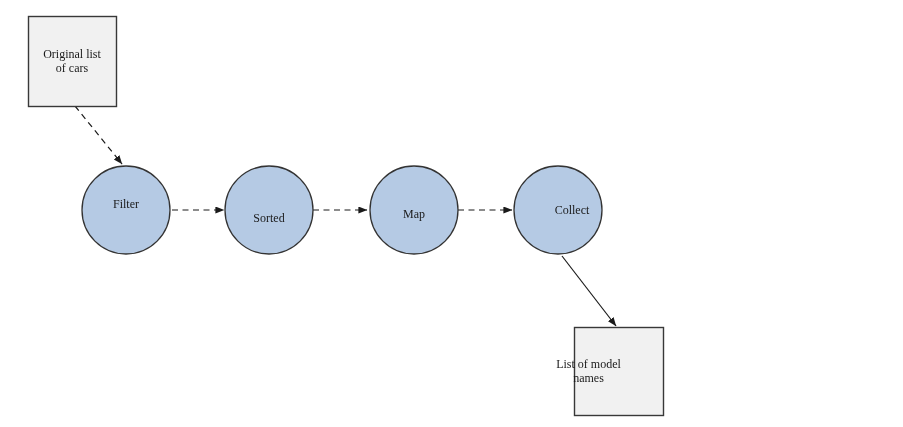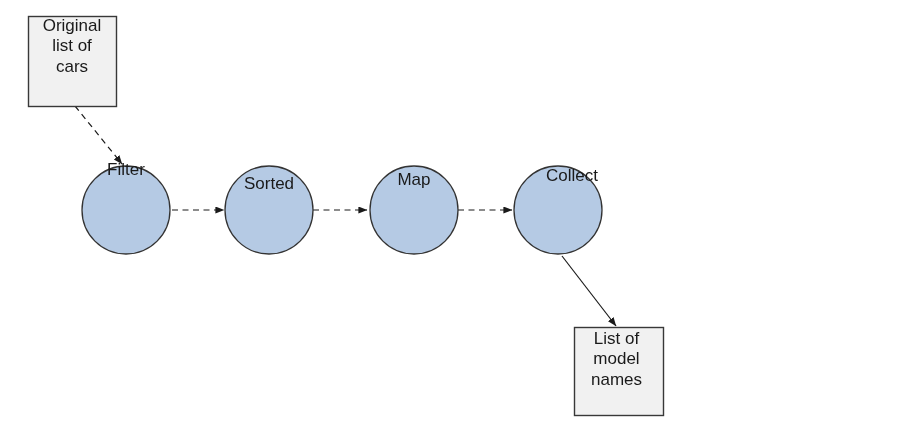--- a/index.html
+++ b/index.html
@@ -15,35 +15,36 @@
     background: #ffffff;
     overflow: hidden;
   }
   .canvas svg {
     position: absolute;
     inset: 0;
   }
   .node-label {
     position: absolute;
     display: flex;
-    align-items: flex-start;
+    align-items: center;
     justify-content: center;
     text-align: center;
-    font-size: 17px;
+    font-size: 12px;
     line-height: 1.2;
     color: #1a1a1a;
     box-sizing: border-box;
     pointer-events: none;
+    font-family: Liberation Serif, serif;
   }
   .lbl-source  { left: 28px;  top: 16px;  width: 88px; height: 90px; padding: 0 9px; }
   .lbl-filter  { left: 82px;  top: 160px; width: 88px; height: 88px; }
   .lbl-sorted  { left: 225px; top: 174px; width: 88px; height: 88px; }
   .lbl-map     { left: 370px; top: 170px; width: 88px; height: 88px; }
   .lbl-collect { left: 528px; top: 166px; width: 88px; height: 88px; }
-  .lbl-result  { left: 572px; top: 327px; width: 89px; height: 88px; padding: 2px 5px; }
+  .lbl-result  { left: 544px; top: 327px; width: 89px; height: 88px; padding: 2px 5px; }
 </style>
 </head>
 <body>
 
 <div class="canvas">
 
   <svg width="903" height="427" viewBox="0 0 903 427">
     <defs>
       <marker id="arrow" markerWidth="10" markerHeight="8" refX="8.6" refY="3.5" orient="auto" markerUnits="userSpaceOnUse">
         <path d="M0,0 L9,3.5 L0,7 Z" fill="#1a1a1a"></path>

